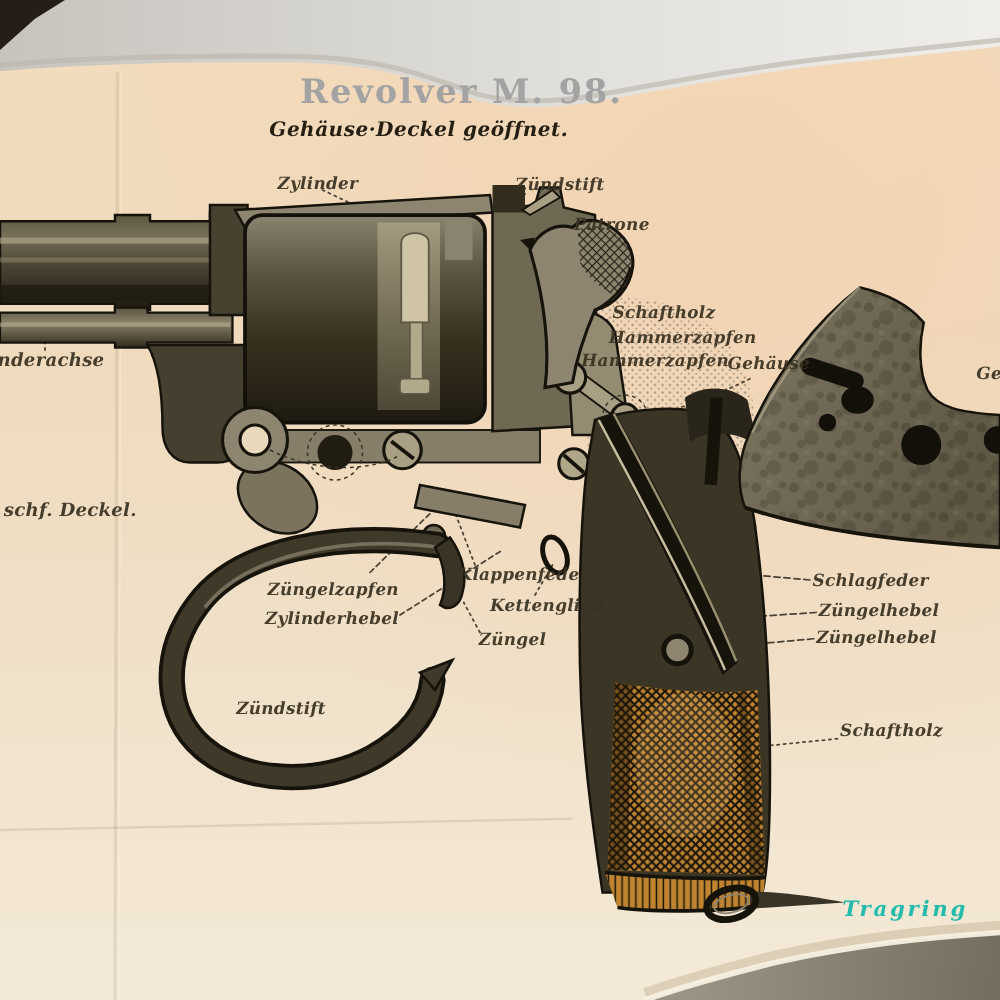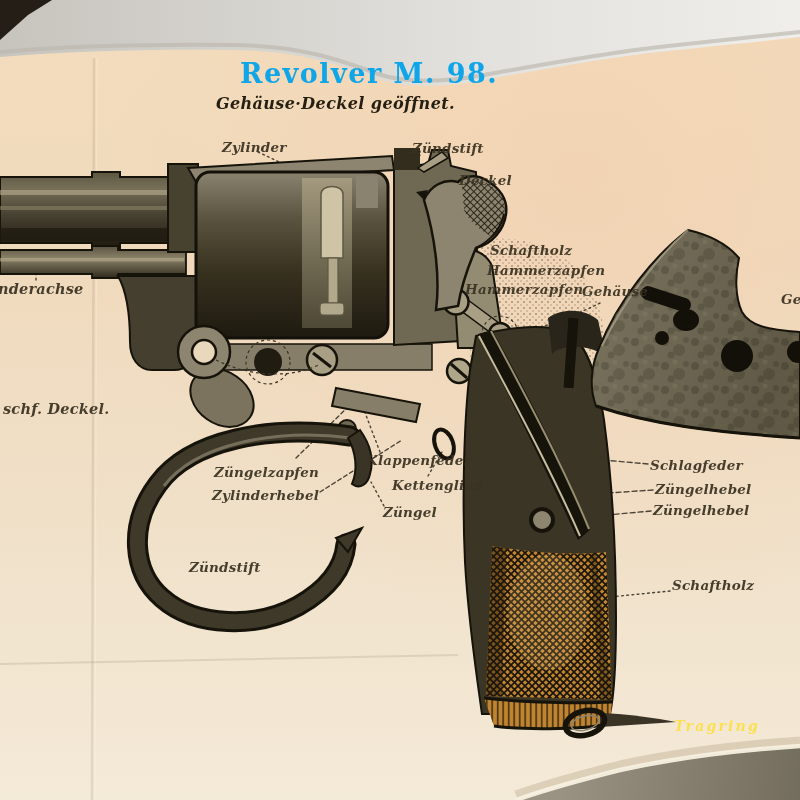--- a/index.html
+++ b/index.html
@@ -1,26 +1,26 @@
 <!DOCTYPE html>
 <html><head>
 <meta charset="utf-8">
 <style>
   html,body{margin:0;padding:0;background:#2b241c;}
   .stage{position:relative;width:800px;height:800px;overflow:hidden;background:#2b241c;
          font-family:"DejaVu Serif",serif;}
   .stage svg{position:absolute;left:0;top:0;}
   .title{position:absolute;left:240px;top:58px;width:240px;text-align:center;
-         font:700 27px "DejaVu Serif",serif;color:#0ea5e9;letter-spacing:1.5px;white-space:nowrap;}
-  .subtitle{position:absolute;left:215px;top:94px;width:240px;text-align:right;
+         font:700 27px "DejaVu Serif",serif;color:#a3a3a3;letter-spacing:1.5px;white-space:nowrap;}
+  .subtitle{position:absolute;left:215px;top:94px;width:240px;text-align:center;
          font:italic 700 16px "DejaVu Serif",serif;color:#241f12;letter-spacing:.4px;white-space:nowrap;}
   .lbl{position:absolute;font:italic 700 13.5px "DejaVu Serif",serif;color:#3a3222;
        white-space:nowrap;letter-spacing:.2px;opacity:.93;text-align:center;}
   .lbl.big{font-size:14.5px;}
-  .lbl.sp{font-size:14px;letter-spacing:2.2px;color:#fde047;}
+  .lbl.sp{font-size:17px;letter-spacing:2.2px;color:#14b8a6;}
 </style>
 </head>
 <body>
 
 <div class="stage">
 
 <svg width="800" height="800" viewBox="0 0 800 800">
   <defs>
     <linearGradient id="gBand" x1="0" y1="0" x2="1" y2="0">
       <stop offset="0" stop-color="#c7c4be"></stop>
@@ -251,21 +251,21 @@
     <path d="M516,800 L584,779 C648,760 722,751 800,746 L800,800 Z" fill="url(#shadowG)"></path>
     <path d="M516,800 C544,790 584,779 620,770 C684,756 740,750 800,746" fill="none" stroke="#f7f0e0" stroke-width="4.5" opacity="0.95"></path>
   </g>
 </svg>
 
 <div class="title">Revolver M. 98.</div>
 <div class="subtitle">Gehäuse·Deckel geöffnet.</div>
 
 <div class="lbl" style="left:222px;top:139px">Zylinder</div>
 <div class="lbl" style="left:412px;top:140px">Zündstift</div>
-<div class="lbl" style="left:459px;top:172px">Deckel</div>
+<div class="lbl" style="left:459px;top:172px">Patrone</div>
 <div class="lbl" style="left:490px;top:242px">Schaftholz</div>
 <div class="lbl" style="left:487px;top:262px">Hammerzapfen</div>
 <div class="lbl" style="left:465px;top:281px">Hammerzapfen</div>
 <div class="lbl" style="left:582px;top:283px">Gehäuse</div>
 <div class="lbl big" style="left:-2px;top:280px">nderachse</div>
 <div class="lbl big" style="left:3px;top:400px">schf. Deckel.</div>
 <div class="lbl" style="left:214px;top:464px">Züngelzapfen</div>
 <div class="lbl" style="left:212px;top:487px">Zylinderhebel</div>
 <div class="lbl" style="left:366px;top:452px">Klappenfeder</div>
 <div class="lbl" style="left:392px;top:477px">Kettenglied</div>

